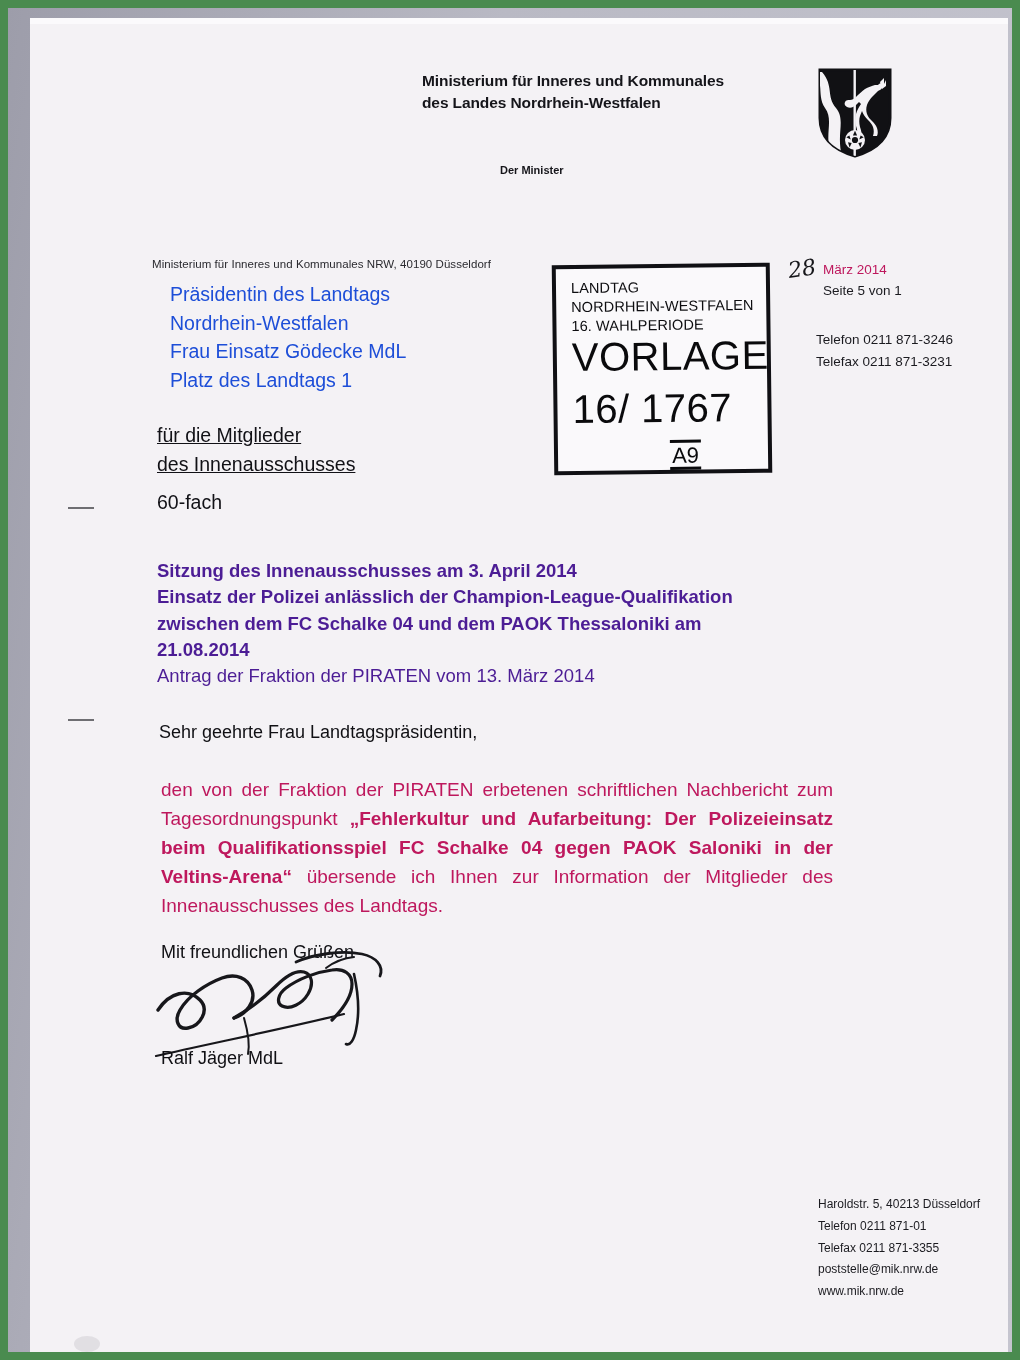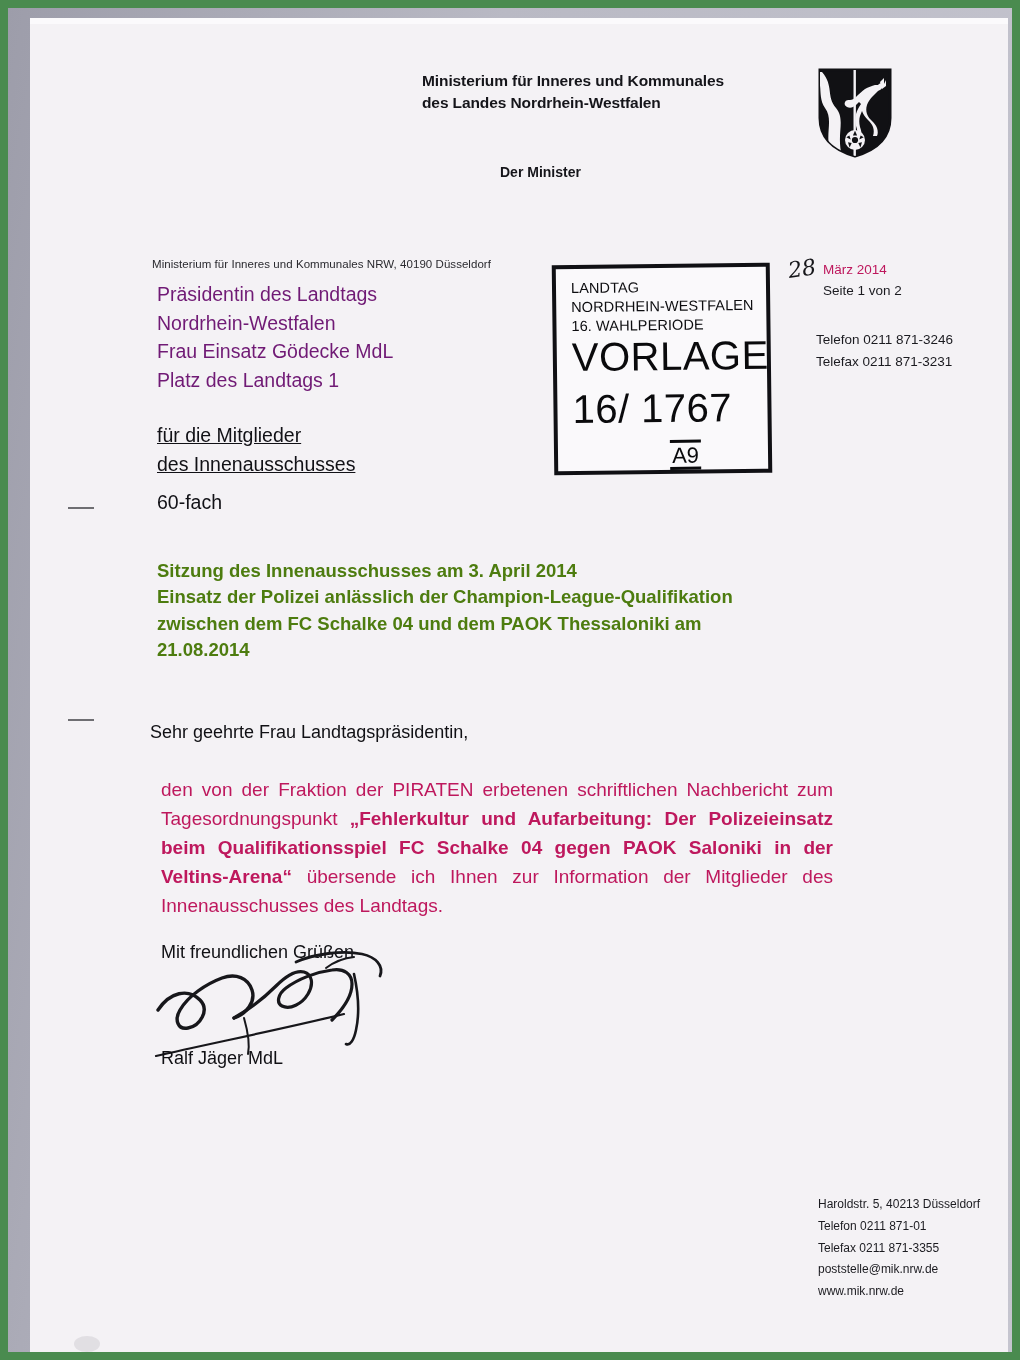--- a/index.html
+++ b/index.html
@@ -55,21 +55,21 @@
     width: 360px;
     font-size: 15.5px;
     font-weight: bold;
     line-height: 1.45;
     color: #15151a;
     letter-spacing: -0.1px;
   }
   #minister-line {
     position: absolute;
     left: 470px; top: 146px;
-    font-size: 14px;
+    font-size: 11px;
     font-weight: bold;
     color: #15151a;
   }
 
   
   #coat-of-arms {
     position: absolute;
     left: 786px; top: 48px;
     width: 78px; height: 94px;
   }
@@ -79,24 +79,24 @@
     position: absolute;
     left: 122px; top: 240px;
     font-size: 11.5px;
     color: #2a2a2f;
     letter-spacing: 0.05px;
   }
 
   
   #recipient-block {
     position: absolute;
-    left: 127px; top: 262px;
+    left: 140px; top: 262px;
     font-size: 19.5px;
     line-height: 1.47;
-    color: #701a75;
+    color: #1d4ed8;
   }
   #recipient-block .ln { display: block; }
 
   #attn-block {
     position: absolute;
     left: 127px; top: 403px;
     font-size: 19.5px;
     line-height: 1.47;
     color: #111116;
   }
@@ -191,29 +191,29 @@
     color: #1b1b20;
   }
 
   
   #subject-block {
     position: absolute;
     left: 127px; top: 540px;
     width: 700px;
     font-size: 18.5px;
     line-height: 1.42;
-    color: #4d7c0f;
+    color: #4c1d95;
   }
   #subject-block .bold { font-weight: bold; display: block; }
   #subject-block .reg  { font-weight: normal; display: block; }
 
   
   #salutation {
     position: absolute;
-    left: 120px; top: 704px;
+    left: 129px; top: 704px;
     font-size: 18px;
     color: #101014;
   }
   #body-paragraph {
     position: absolute;
     left: 131px; top: 758px;
     width: 672px;
     font-size: 19px;
     line-height: 1.52;
     color: #be185d;
@@ -348,29 +348,30 @@
       <div class="stamp-sm" id="stamp-line-1">LANDTAG</div>
       <div class="stamp-sm" id="stamp-line-2">NORDRHEIN-WESTFALEN</div>
       <div class="stamp-sm" id="stamp-line-3">16. WAHLPERIODE</div>
       <div id="stamp-vorlage">VORLAGE</div>
       <div id="stamp-number">16/ 1767</div>
       <div id="stamp-code">A9</div>
     </div>
 
     <div id="handwritten-day">28</div>
     <div id="date-text">März 2014</div>
-    <div id="page-count">Seite 1 von 2</div>
+    <div id="page-count">Seite 5 von 1</div>
     <div id="tel-line">Telefon  0211 871-3246</div>
     <div id="fax-line">Telefax  0211 871-3231</div>
 
     <div id="subject-block">
       <span class="bold">Sitzung des Innenausschusses am 3. April 2014</span>
       <span class="bold">Einsatz der Polizei anlässlich der Champion-League-Qualifikation</span>
       <span class="bold">zwischen dem FC Schalke 04 und dem PAOK Thessaloniki am</span>
       <span class="bold">21.08.2014</span>
+      <span class="reg">Antrag der Fraktion der PIRATEN vom 13. März 2014</span>
     </div>
 
     <div id="salutation">Sehr geehrte Frau Landtagspräsidentin,</div>
 
     <div id="body-paragraph"><span>den von der Fraktion der PIRATEN erbetenen schriftlichen Nachbericht zum Tagesordnungspunkt </span><b>„Fehlerkultur und Aufarbeitung: Der Polizeieinsatz beim Qualifikationsspiel FC Schalke 04 gegen PAOK Saloniki in der Veltins-Arena“</b><span> übersende ich Ihnen zur Information der Mitglieder des Innenausschusses des Landtags.</span></div>
 
     <div id="closing">Mit freundlichen Grüßen</div>
 
     <div id="signature-mark">
       <svg viewBox="0 0 280 110" width="280" height="110" aria-hidden="true">

